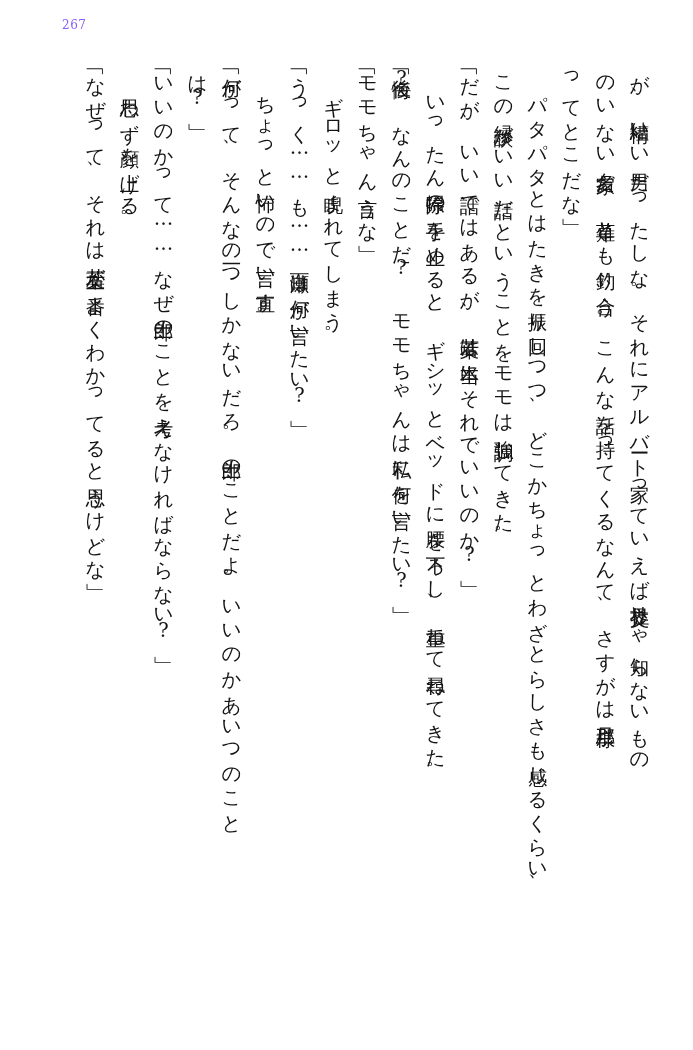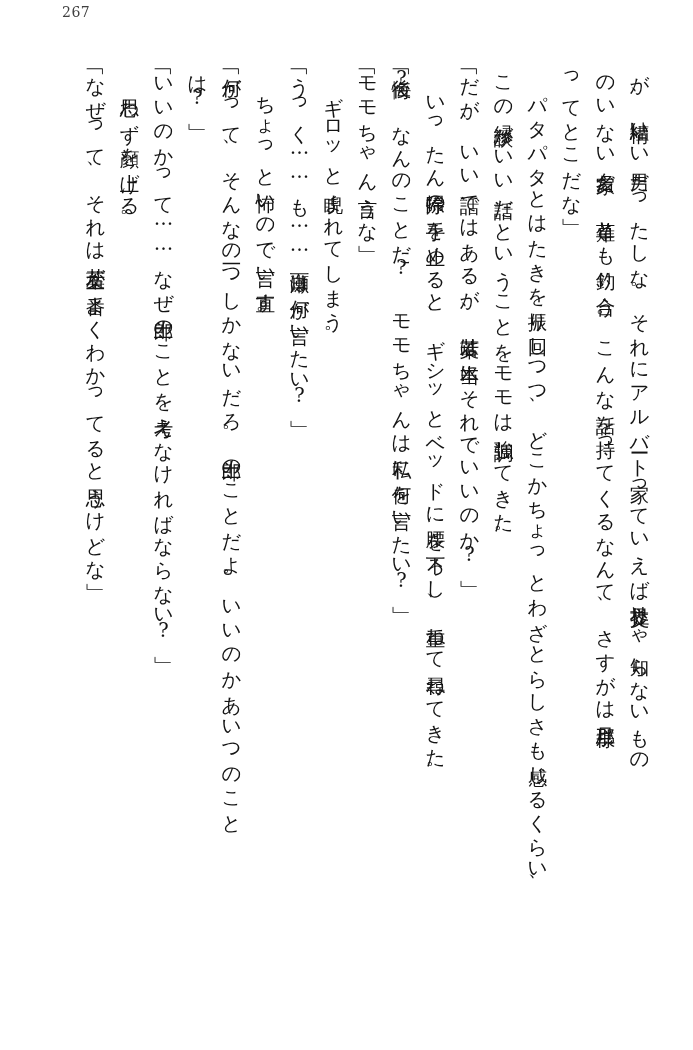--- a/index.html
+++ b/index.html
@@ -18,25 +18,25 @@
   .page {
     position: relative;
     width: 693px;
     height: 1050px;
     box-sizing: border-box;
     background: #fff;
   }
 
   .page-number {
     position: absolute;
-    top: 4px;
+    top: 18px;
     left: 62px;
-    font-size: 14px;
+    font-size: 12px;
     letter-spacing: 0.5px;
-    color: #404040;
+    color: #8b5cf6;
     font-family: "DejaVu Serif", "Liberation Serif", serif;
   }
 
   .text-body {
     position: absolute;
     top: 62px;
     right: 44px;
     bottom: 28px;
     left: 40px;
     display: flex;

